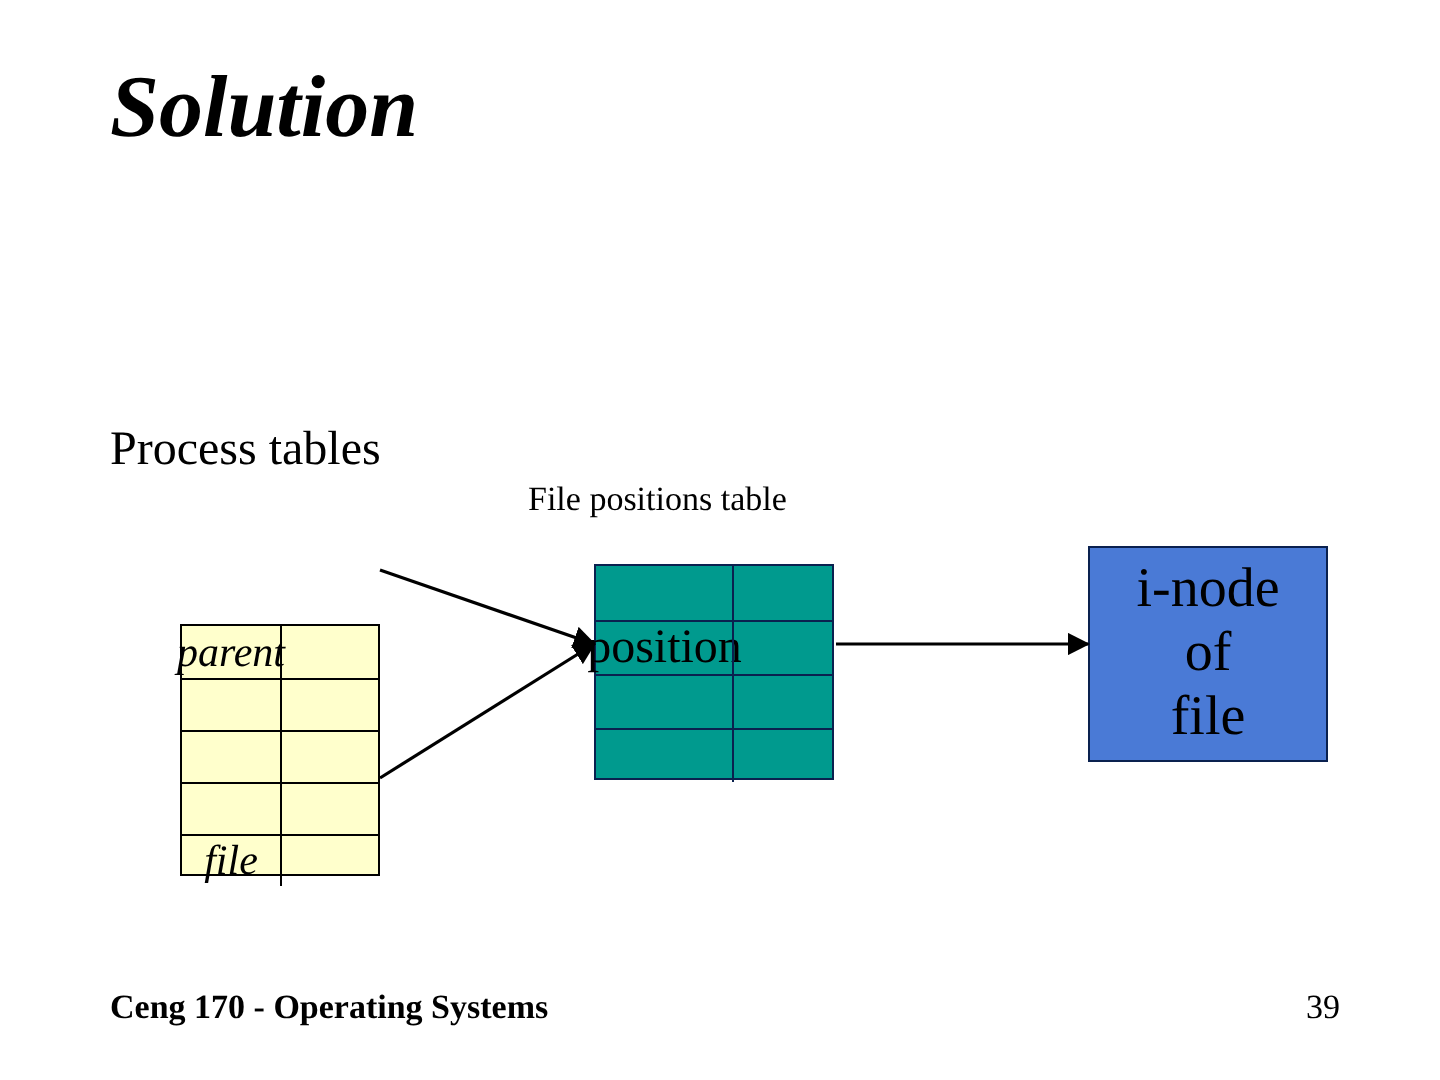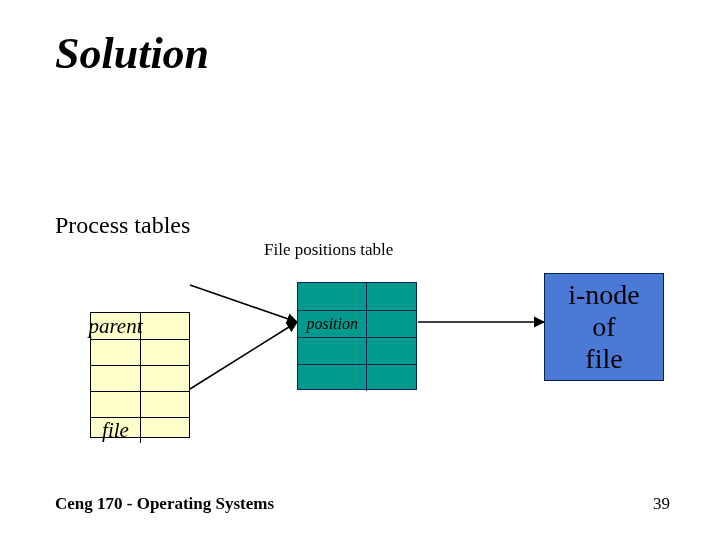--- a/index.html
+++ b/index.html
@@ -98,22 +98,21 @@
     left: 58%; top: 0; bottom: 0;
     border-left: 1.5px solid #0a214f;
   }
   .fpos .celltext {
     position: absolute;
     left: 0; right: 42%;
     top: 0; bottom: 0;
     display: flex;
     align-items: center;
     justify-content: center;
-    font-style: italic;
-    font-size: 16px;
+    font-size: 24px;
     color: #000;
   }
 
   
   .inode {
     position: absolute;
     left: 544px; top: 273px;
     width: 120px; height: 108px;
     background: #4a7ad6;
     border: 1.5px solid #0a214f;

